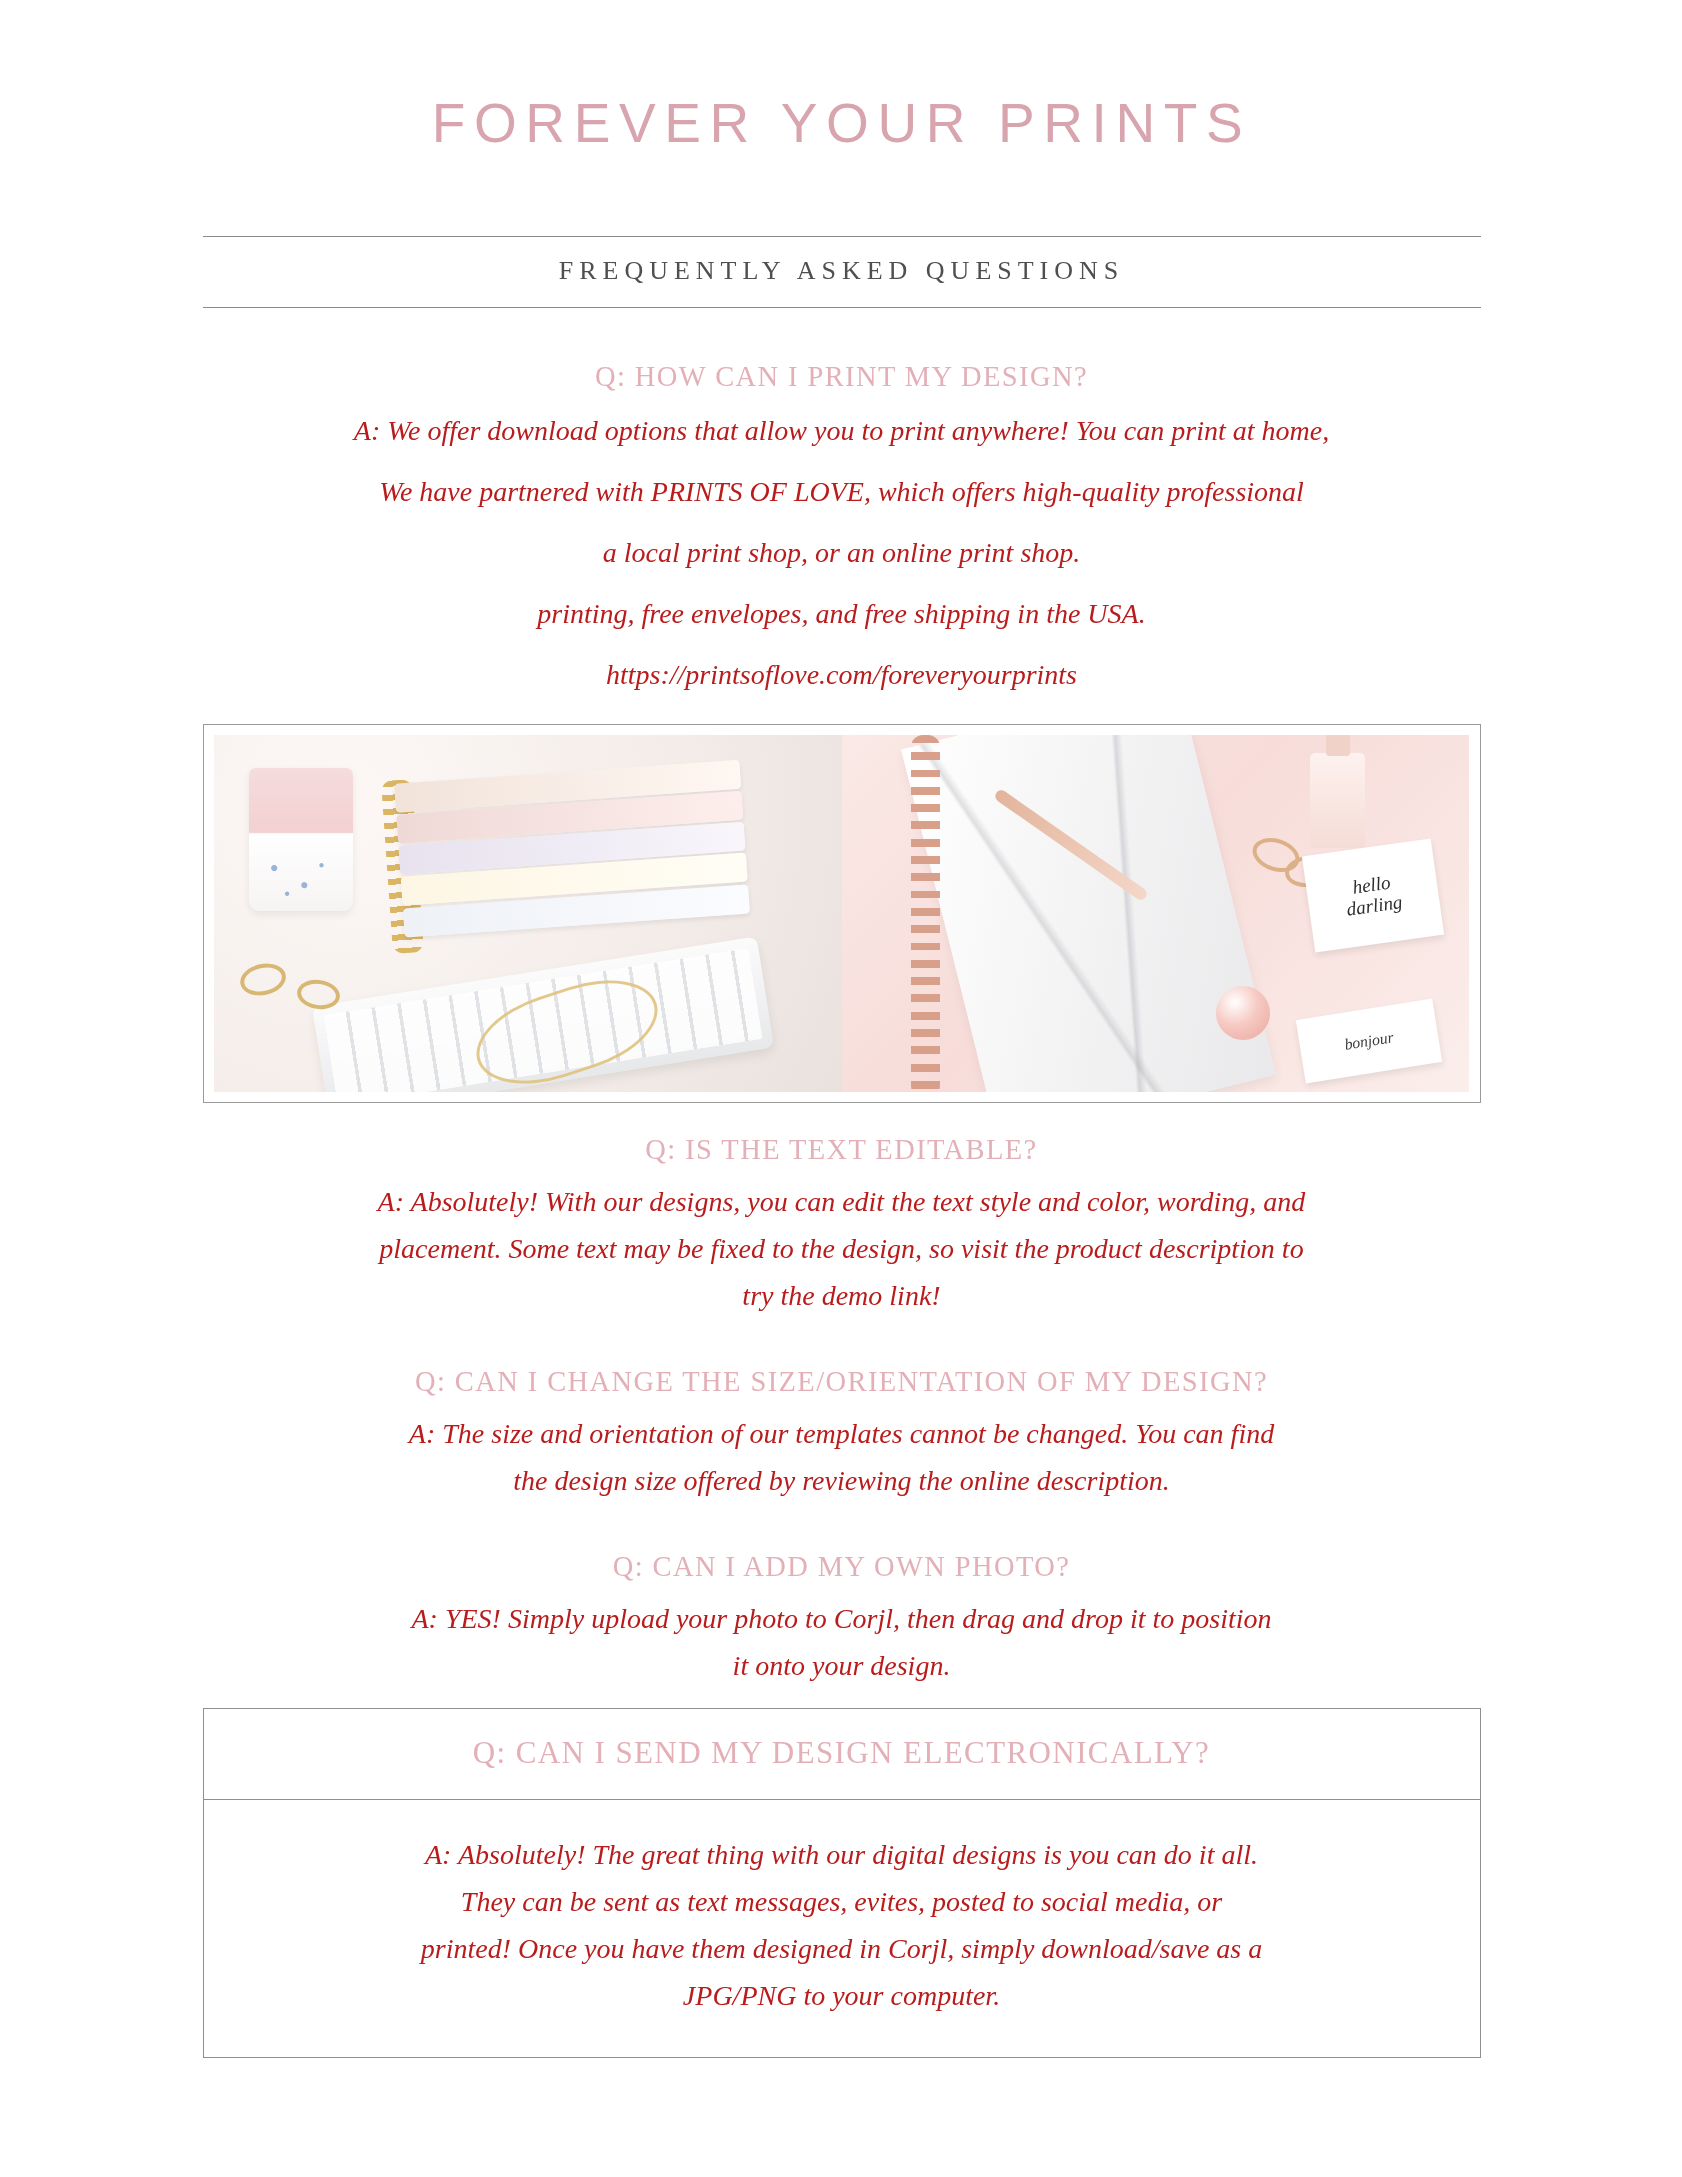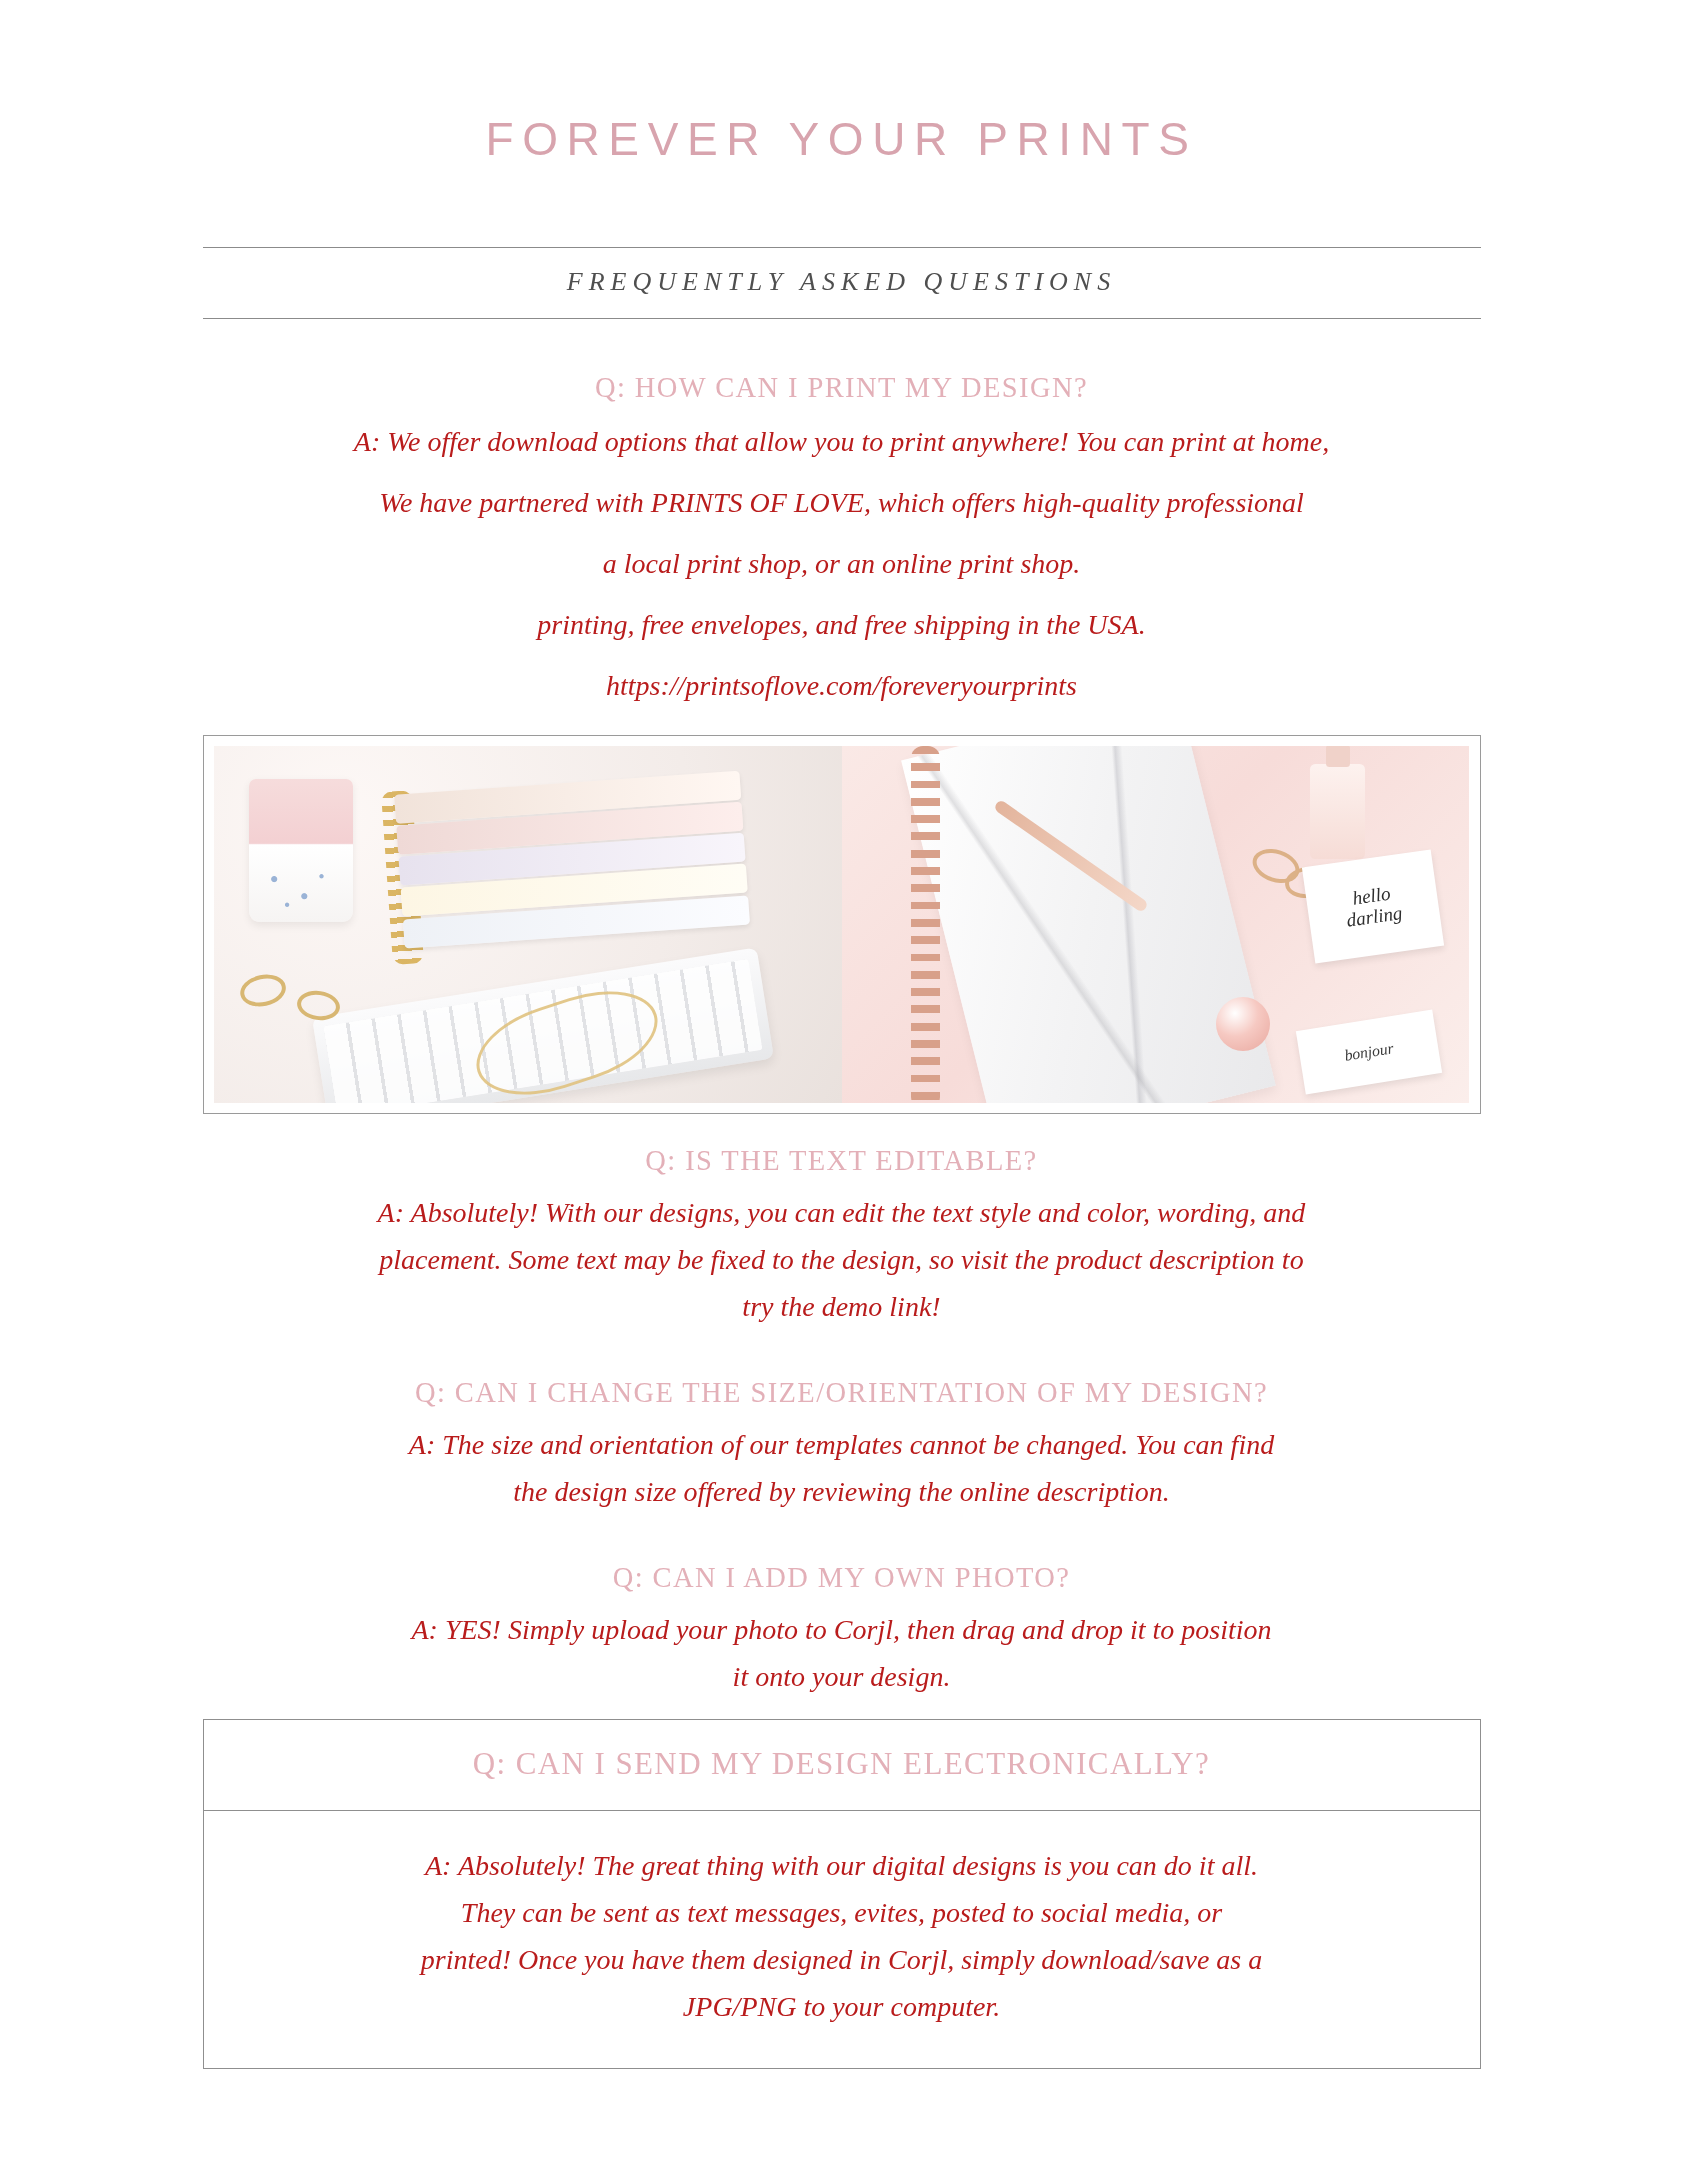--- a/index.html
+++ b/index.html
@@ -19,42 +19,41 @@
     width: 1683px;
     height: 2177px;
     box-sizing: border-box;
     padding: 0;
     position: relative;
   }
   .brand-title {
     text-align: center;
     font-family: "Liberation Sans", sans-serif;
     font-weight: 300;
-    font-size: 46px;
+    font-size: 55px;
     letter-spacing: 8.6px;
     color: #d8a4ae;
-    margin: 0;
-    padding-top: 116px;
+    margin: 16px;
+    padding-top: 80px;
     line-height: 1;
   }
   .faq-band {
     margin: 0 auto;
     margin-top: 85px;
     width: 1278px;
     border-top: 1.7px solid #8b8b8b;
     border-bottom: 1.7px solid #8b8b8b;
     padding: 19px 0 21px 0;
     text-align: center;
   }
   .faq-band-text {
     font-family: "Liberation Serif", serif;
     font-size: 26px;
     letter-spacing: 6px;
     color: #4f4f4f;
-    font-style: italic;
   }
   .q {
     text-align: center;
     color: #e3b0b8;
     font-size: 28.5px;
     letter-spacing: 1.4px;
     margin: 0;
     font-family: "Liberation Serif", serif;
   }
   .a {

